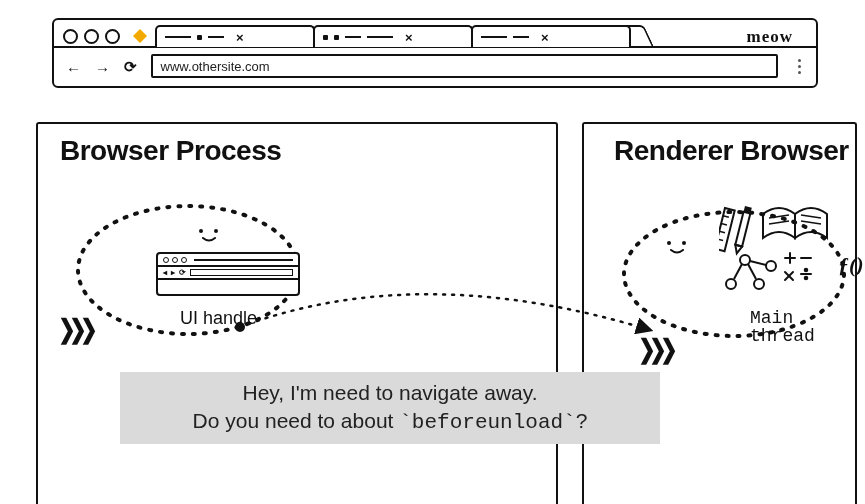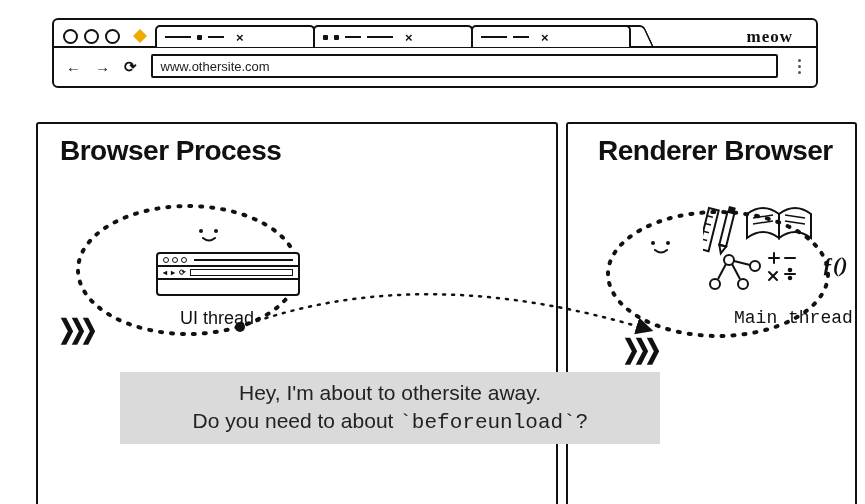--- a/index.html
+++ b/index.html
@@ -58,21 +58,21 @@
     font:13px/1 Helvetica,Arial,sans-serif;color:#222;
   }
   .more{
     width:14px;display:flex;flex-direction:column;gap:3px;align-items:center;
   }
   .more span{width:3px;height:3px;border-radius:50%;background:#555;}
 
   
   .panels{
     position:absolute;left:8px;top:122px;right:8px;bottom:0;
-    display:flex;gap:8px;padding-left:28px;
+    display:flex;gap:24px;padding-left:28px;
   }
   .panel{
     border:2.5px solid #111;border-bottom:none;border-radius:3px 3px 0 0;
     position:relative;background:#fff;
   }
   .p-left{flex:0 0 518px;}
   .p-right{flex:1;}
   .panel h2{
     margin:12px 0 0 22px;font:600 28px/1.1 "Helvetica Neue",Helvetica,Arial,sans-serif;
     letter-spacing:-0.5px;
@@ -201,21 +201,21 @@
         </div>
       <div class="r2">
           <span class="a">◂</span>
           <span class="a">▸</span>
           <span class="a">⟳</span>
           <div class="bar"></div>
         </div>
       <div class="r3"></div>
     </div>
 
-    <div class="thread-label ll">UI thread</div>
+    <div class="thread-label ll">UI handle</div>
 
     <div class="chevrons cv-left">
       <span class="chev">❯❯❯</span>
     </div>
   </div>
 
   <div class="panel p-right">
     <h2>Renderer Browser</h2>
 
     <svg class="dots" width="320" height="320">
@@ -290,17 +290,17 @@
   <defs>
     <marker id="ah" viewBox="0 0 10 10" refX="8" refY="5" markerWidth="7" markerHeight="7" orient="auto">
       <path d="M0 0 L10 5 L0 10 z" fill="#111"></path>
     </marker>
   </defs>
   <circle cx="240" cy="327" r="5" fill="#111"></circle>
   <path d="M240 327 Q 420 260 650 330" fill="none" stroke="#111" stroke-width="2.5" stroke-dasharray="2 7" stroke-linecap="round" marker-end="url(#ah)"></path>
 </svg>
 
 <div class="speech">
-  <div>Hey, I'm about to othersite away.</div>
+  <div>Hey, I'm need to navigate away.</div>
   <div>
     <span>Do you need to about </span><code>`beforeunload`</code><span>?</span>
   </div>
 </div>
 
 </body></html>

